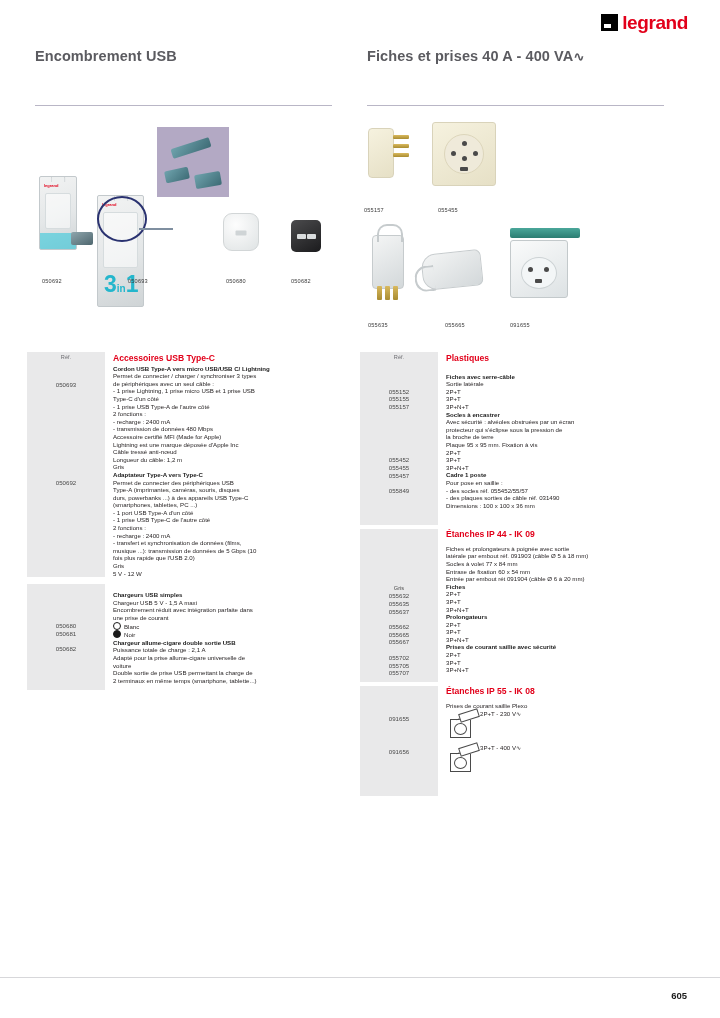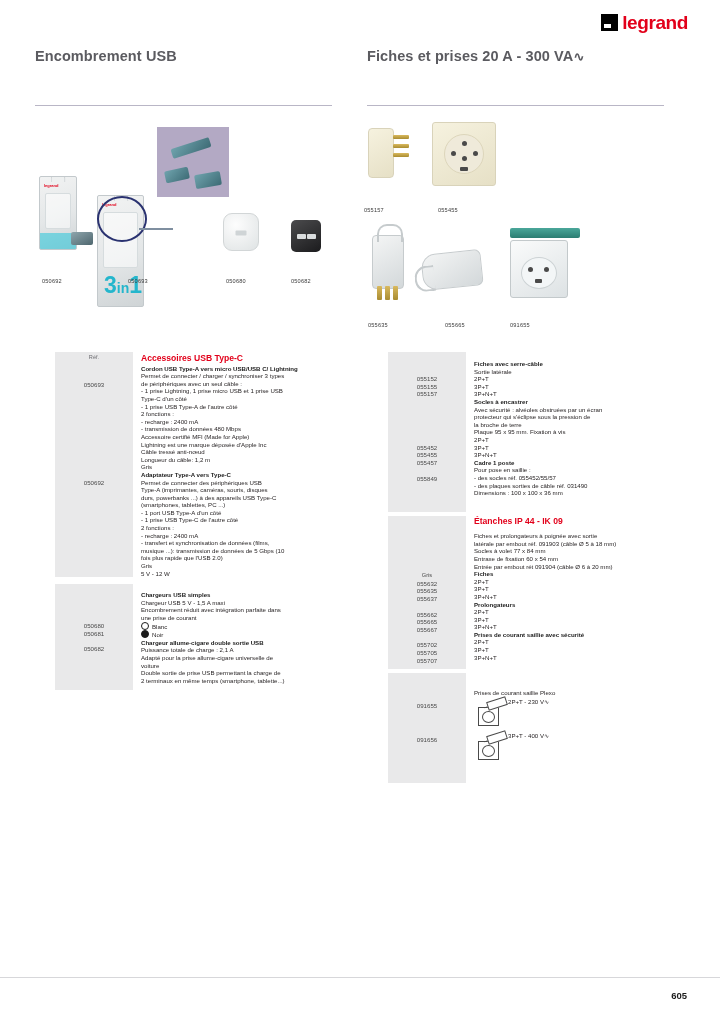--- a/index.html
+++ b/index.html
@@ -67,21 +67,21 @@
   .carchg .port{position:absolute;width:9px;height:5px;background:#d9dcdd;border-radius:1px;}
 
   .ivory{background:linear-gradient(150deg,#f6f2df,#e6e0c6);border:1px solid #d9d3ba;}
   .greyplug{background:linear-gradient(150deg,#f4f5f5,#d3d8da);border:1px solid #c6cbcd;}
   .plexo{background:linear-gradient(150deg,#fafbfb,#dde2e4);border:1px solid #c3c9cb;}
   .pin{position:absolute;background:linear-gradient(180deg,#d9b95e,#a98c31);border-radius:1px;}
   .hole{position:absolute;background:#4a4a4a;border-radius:50%;}
   .lid{position:absolute;background:linear-gradient(180deg,#4aa79a,#2b7d72);border-radius:2px;}
 
   
-  .table{position:absolute;width:340px;font-size:6.1px;line-height:7.6px;margin-left:28px;}
+  .table{position:absolute;width:340px;font-size:6.1px;line-height:7.6px;}
   #table-left{left:27px;top:352px;}
   #table-right{left:360px;top:352px;}
 
   .trow{display:flex;align-items:stretch;}
   .refcol{
     width:78px;min-width:78px;background:#e9e9ea;
     text-align:center;padding:0 2px;box-sizing:border-box;
   }
   .txtcol{flex:1;padding:0 0 0 8px;box-sizing:border-box;}
 
@@ -115,42 +115,42 @@
 </head>
 <body>
 
 <div class="logo">
   <span class="logo-mark"></span>
   <span class="logo-text">legrand</span>
 </div>
 
 <div class="col-title" id="title-left">Encombrement USB</div>
 <div class="col-title" id="title-right">
-  <span>Fiches et prises 20 A - 300 VA</span><span class="ac-sym">∿</span>
+  <span>Fiches et prises 40 A - 400 VA</span><span class="ac-sym">∿</span>
 </div>
 
 <div class="rule" id="rule-left"></div>
 <div class="rule" id="rule-right"></div>
 
 <div class="photos" id="photos-left">
 
   <div class="ph pkgbox" style="left:12px;top:66px;width:36px;height:72px;">
     <span class="tab"></span>
       <span class="brand">legrand</span>
     <span class="win"></span>
       <span class="band"></span>
   </div>
   <div class="adapter" style="left:44px;top:122px;width:22px;height:13px;"></div>
   <div class="cap" style="left:15px;top:168px;">050692</div>
 
   <div class="ph pkgbox" style="left:70px;top:11px;width:45px;height:110px;">
     <span class="tab"></span>
       <span class="brand">legrand</span>
     <span class="win" style="bottom:38px;"></span>
-    <span style="position:absolute;left:6px;bottom:6px;font-size:23px;font-weight:bold;color:#24b6cc;line-height:23px;">3<span style="font-size:14px;text-align:right;">in</span>1</span>
+    <span style="position:absolute;left:6px;bottom:6px;font-size:23px;font-weight:bold;color:#24b6cc;line-height:23px;">3<span style="font-size:10px;text-align:right;">in</span>1</span>
   </div>
   <div class="cable" style="left:70px;top:86px;width:46px;height:42px;border-color:#2a3270;"></div>
   <div style="position:absolute;left:112px;top:118px;width:34px;height:2px;background:#7f8fa0;"></div>
   <div class="ph" style="left:130px;top:17px;width:72px;height:70px;background:#b3a9c4;">
     <div class="teal" style="position:absolute;left:14px;top:16px;width:40px;height:10px;border-radius:2px;transform:rotate(-18deg);"></div>
     <div class="teal" style="position:absolute;left:8px;top:42px;width:24px;height:12px;border-radius:2px;transform:rotate(-12deg);"></div>
     <div class="teal" style="position:absolute;left:38px;top:46px;width:26px;height:14px;border-radius:2px;transform:rotate(-10deg);"></div>
   </div>
   <div class="cap" style="left:101px;top:168px;">050693</div>
 
@@ -291,20 +291,24 @@
       <div class="ln">voiture</div>
       <div class="ln">Double sortie de prise USB permettant la charge de</div>
       <div class="ln">2 terminaux en même temps (smartphone, tablette...)</div>
       <div style="height:6px;"></div>
     </div>
   </div>
 </div>
 
 <div class="table" id="table-right">
 
+  <div class="trow hdr">
+    <div class="refcol">Réf.</div>
+    <div class="txtcol sect">Plastiques</div>
+  </div>
 
   <div class="trow">
     <div class="refcol">
       <div style="height:23px;"></div>
       <div class="refnum">055152</div>
       <div class="refnum">055155</div>
       <div class="refnum">055157</div>
       <div style="height:46px;"></div>
       <div class="refnum">055452</div>
       <div class="refnum">055455</div>
@@ -404,20 +408,21 @@
       </div>
     <div class="txtcol">
         <div class="gap-sm"></div>
       </div>
   </div>
 
   <div class="trow">
     <div class="refcol">
         <div style="height:12px;"></div>
       </div>
+    <div class="txtcol sect">Étanches IP 55 - IK 08</div>
   </div>
 
   <div class="trow">
     <div class="refcol">
       <div style="height:17px;"></div>
       <div class="refnum">091655</div>
       <div style="height:26px;"></div>
       <div class="refnum">091656</div>
       <div style="height:40px;"></div>
     </div>

